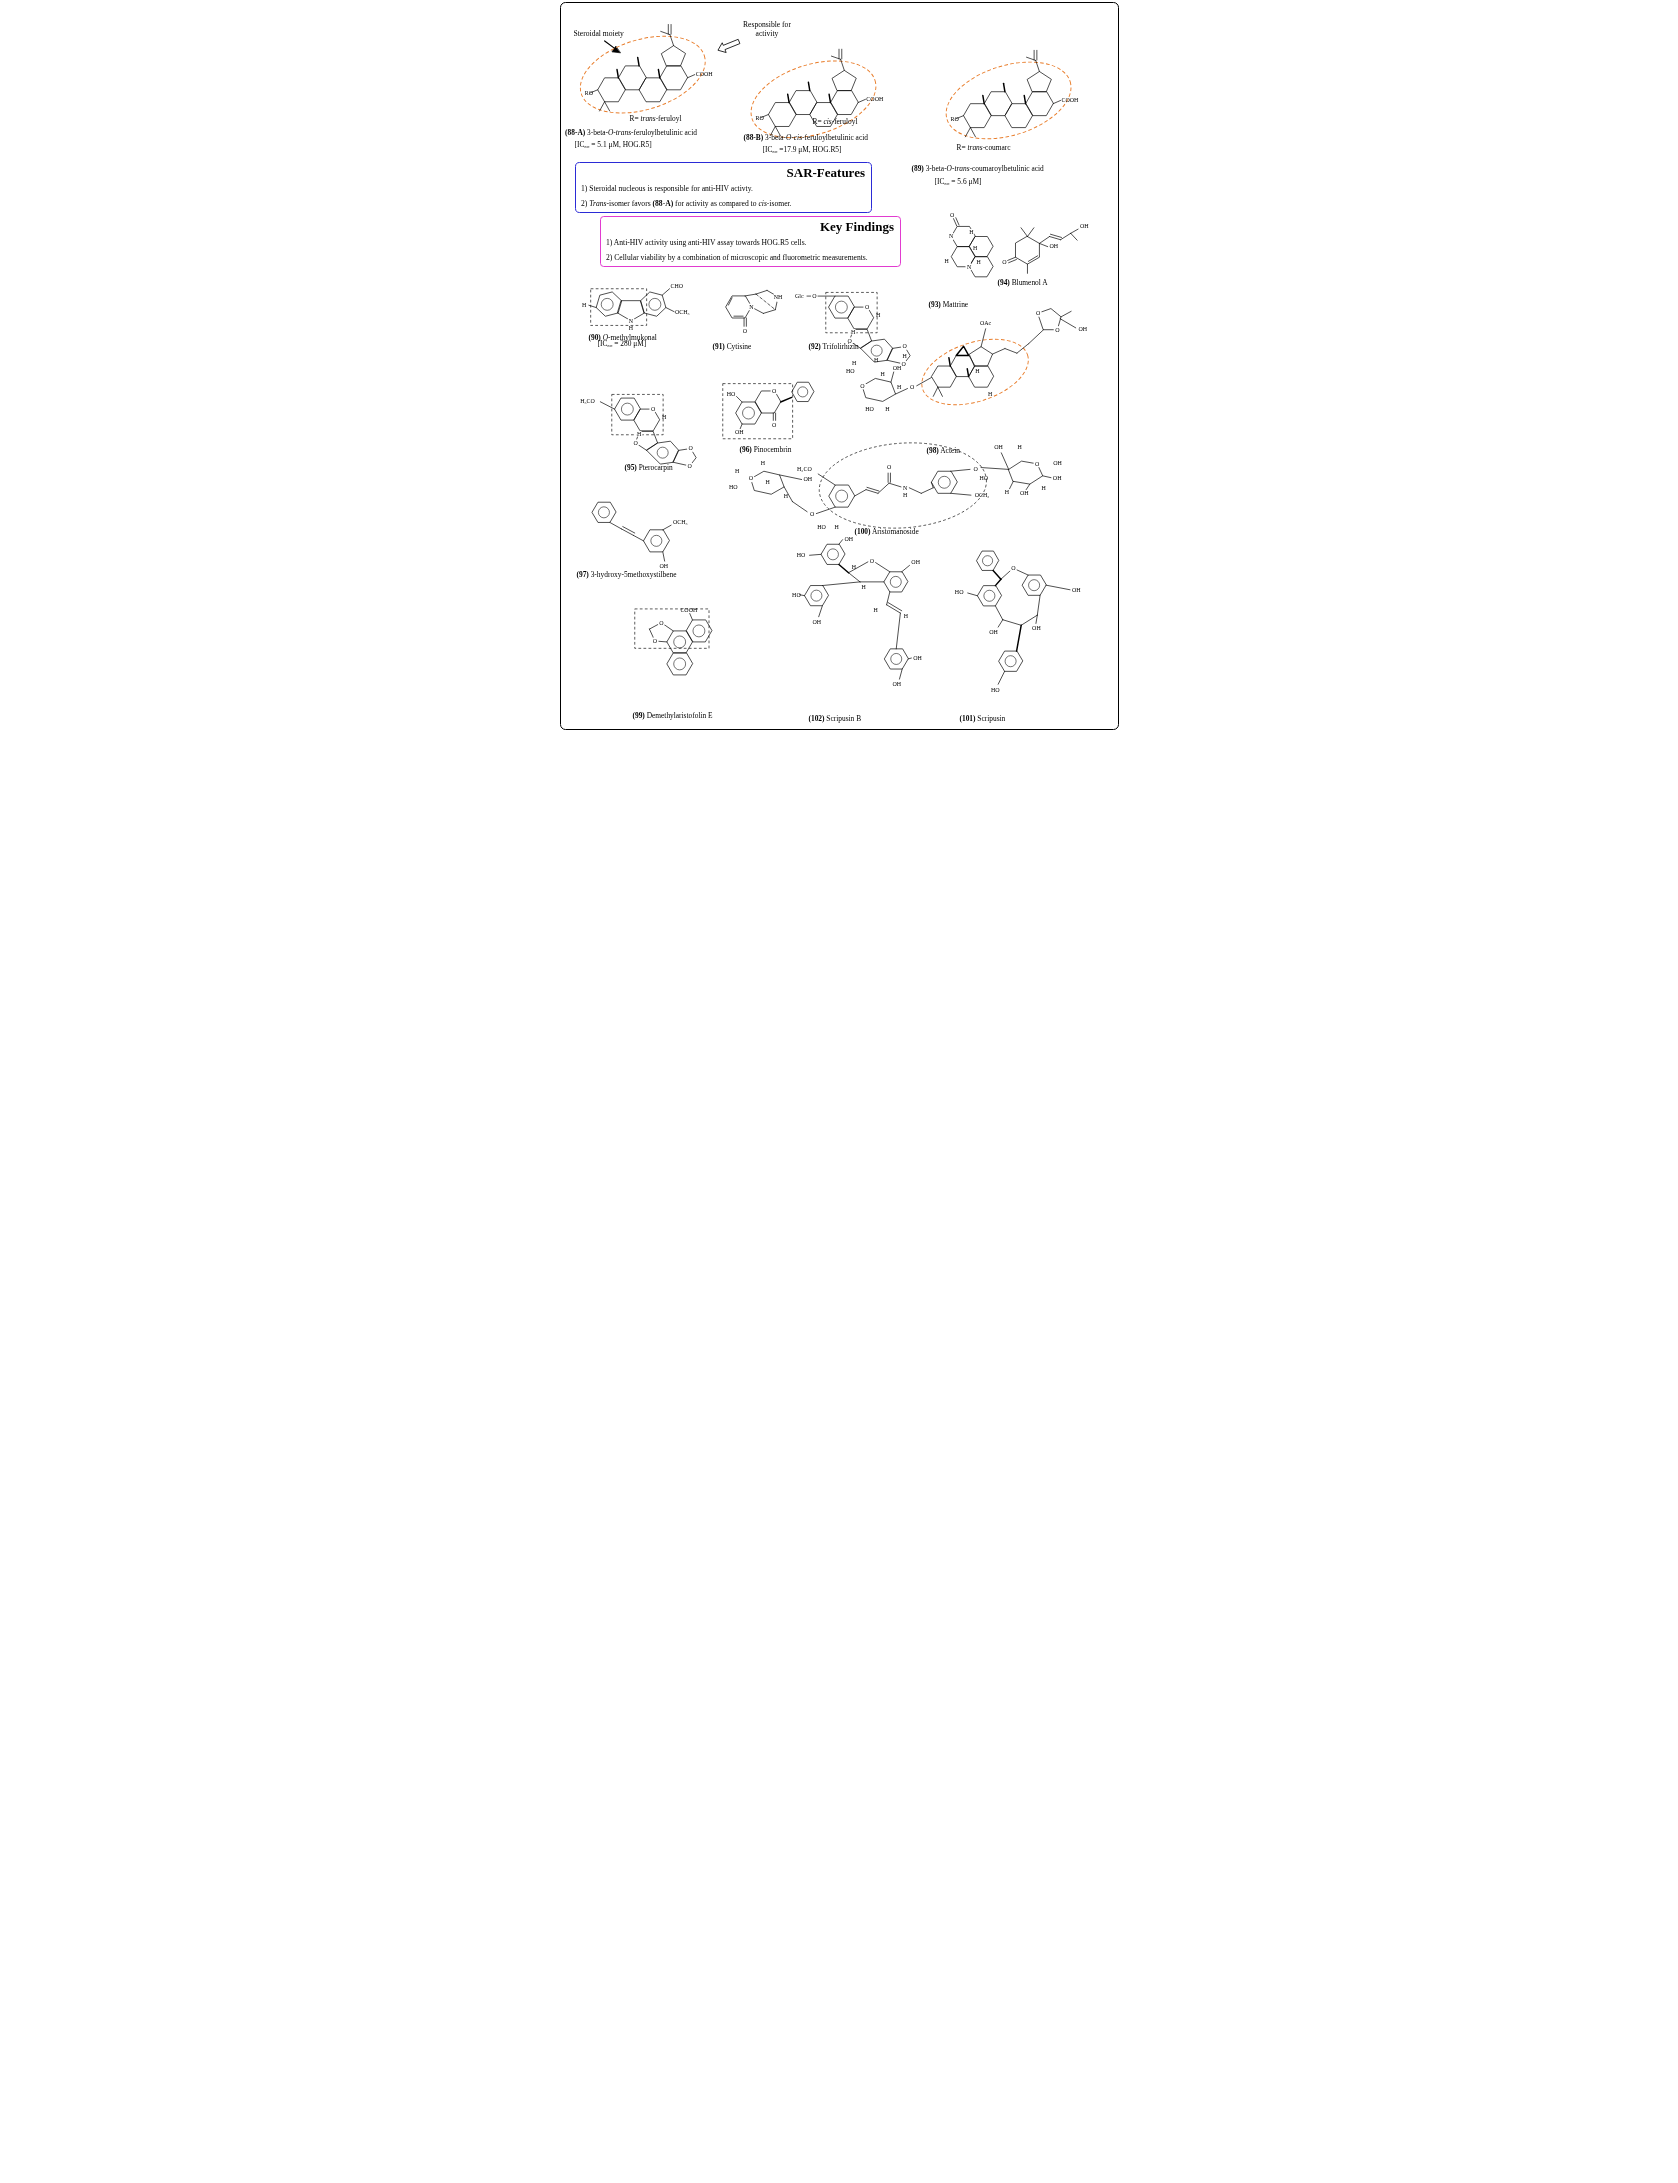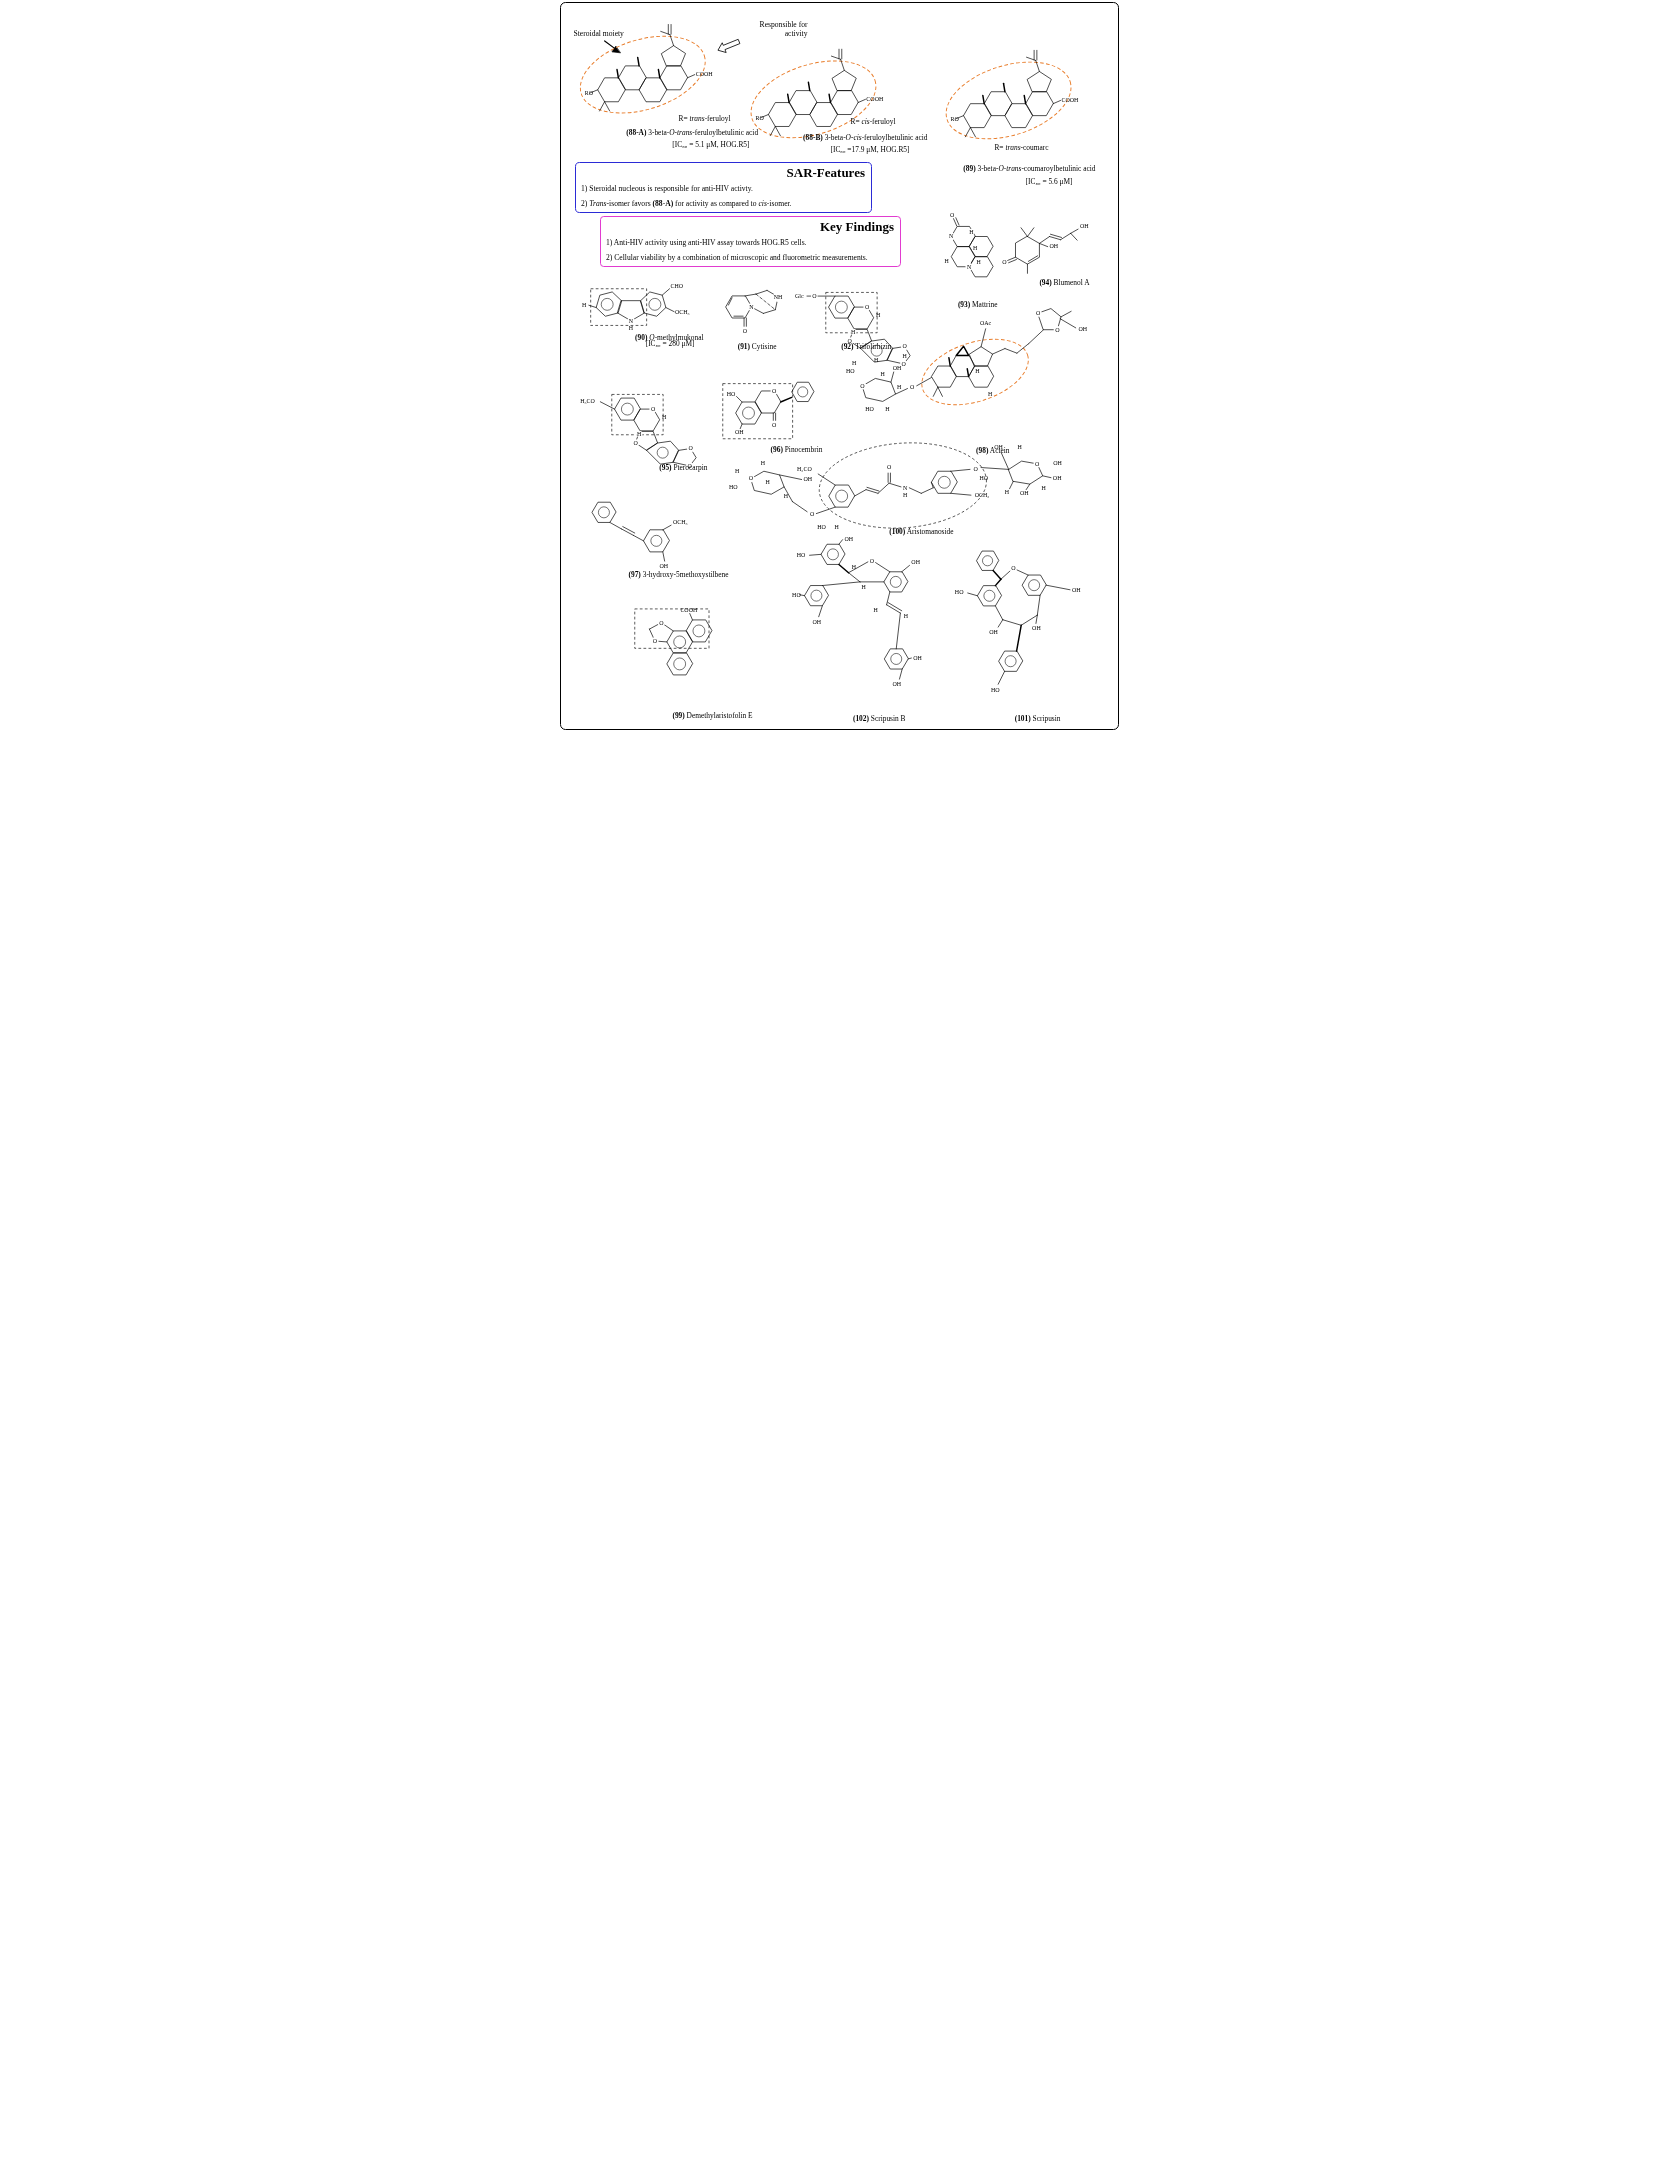--- a/index.html
+++ b/index.html
@@ -10,21 +10,21 @@
   svg line,svg polyline,svg polygon,svg path{stroke:#000;stroke-width:1.5;fill:none;stroke-linecap:round;stroke-linejoin:round;}
   svg circle{stroke:#000;stroke-width:1.2;fill:none;}
   svg text{font-family:"Liberation Serif","DejaVu Serif",serif;font-size:13px;fill:#000;stroke:none;}
   .atom{text-anchor:middle;}
   .thick{stroke-width:3.2 !important;}
   .orange-dash{stroke:#E87B28 !important;stroke-width:2 !important;fill:none !important;stroke-dasharray:8 5;}
   .black-dash{stroke:#000 !important;stroke-dasharray:6 5;stroke-width:1.4 !important;fill:none !important;}
   .atom-bg{fill:#fff !important;stroke:none !important;}
   .fill-black{fill:#000 !important;stroke:#000;}
   .fill-white{fill:#fff !important;stroke:#000;stroke-width:1.6 !important;}
-  .caption{font-size:7.4px;text-align:right;line-height:1.25;}
+  .caption{font-size:7.4px;text-align:left;line-height:1.25;}
   .note{font-size:7.6px;line-height:1.2;}
   .b{font-weight:bold;}
   .i{font-style:italic;}
   .sar-box{border:1.2px solid #2B2BD6;border-radius:4.6px;padding:2.3px 5.5px 4.6px 5.5px;font-size:7.6px;box-sizing:border-box;}
   .key-box{border:1.2px solid #E13BD0;border-radius:3.7px;padding:2.3px 5.5px 4.6px 5.5px;font-size:7.6px;box-sizing:border-box;margin-left:25px;}
   .box-title{text-align:right;font-weight:bold;font-size:13px;}
   .box-item{margin-top:3.2px;}
 </style>
 </head>
 <body>
@@ -63,21 +63,21 @@
   </defs>
 </svg>
 
 <div class="page">
 
   <div class="abs note" style="left:13px;top:26px;width:74px">Steroidal moiety</div>
   <svg class="abs" style="left:40px;top:36px" width="32" height="23" viewBox="0 0 70 50">
     <line x1="8" y1="4" x2="32" y2="22" style="stroke-width:2.6"></line>
     <polygon class="fill-black" points="42,30 24,28 32,16"></polygon>
   </svg>
-  <div class="abs note" style="left:178px;top:17.5px;width:69px;text-align:right">Responsible for activity</div>
+  <div class="abs note" style="left:172px;top:17.5px;width:69px;text-align:center">Responsible for activity</div>
   <svg class="abs" style="left:155px;top:36px" width="28.5" height="16.6" viewBox="0 0 62 36">
     <polygon class="fill-white" transform="rotate(-22 26 15)" points="3,15 17,4 17,10 52,10 52,20 17,20 17,26"></polygon>
   </svg>
 
   <svg class="abs" style="left:9.2px;top:4.6px" width="152" height="115" viewBox="0 0 330 250">
     <g transform="translate(30,-10)">
       <use href="#betulinic"></use>
       <text class="atom" text-anchor="end" x="11" y="202">RO</text>
       <text x="243" y="161">COOH</text>
     </g>

